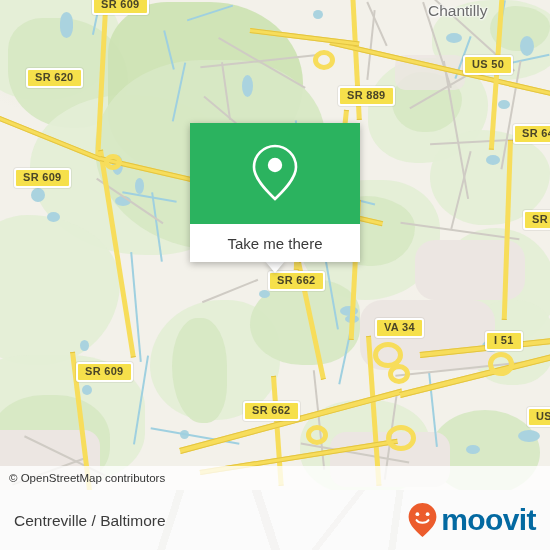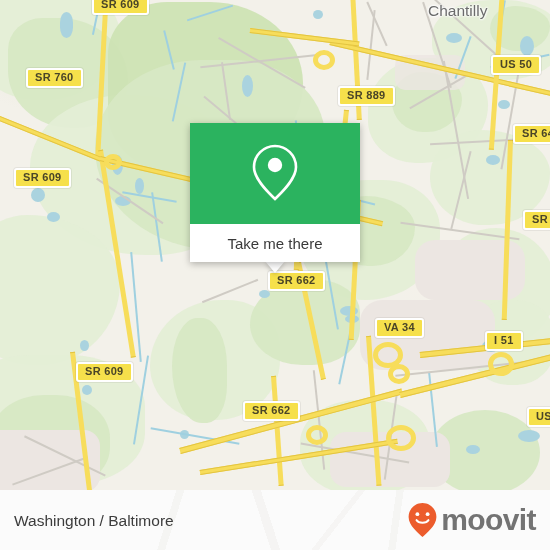--- a/index.html
+++ b/index.html
@@ -64,21 +64,21 @@
     padding:0 14px 0 14px;overflow:hidden;}
   .footer-wm{position:absolute;inset:0;opacity:.5;pointer-events:none;
     background:
       linear-gradient(72deg,transparent 47.6%,#f0efec 47.6%,#f0efec 49.2%,transparent 49.2%),
       linear-gradient(108deg,transparent 31%,#f1f0ed 31%,#f1f0ed 32.4%,transparent 32.4%),
       linear-gradient(98deg,transparent 71%,#f1f0ed 71%,#f1f0ed 72.3%,transparent 72.3%),
       linear-gradient(128deg,transparent 60%,#f2f1ee 60%,#f2f1ee 61.2%,transparent 61.2%);
   }
   .addr{position:relative;flex:1;color:#3c3c3c;font-size:15.5px;line-height:21px;max-width:400px;}
   .brand{position:relative;display:flex;align-items:center;gap:3px;margin-left:auto;}
-  .brand-word{font-size:30px;color:#737373;font-weight:bold;letter-spacing:-.6px;line-height:30px;}
+  .brand-word{font-size:30px;color:#0369a1;font-weight:bold;letter-spacing:-.6px;line-height:30px;}
 </style>
 </head>
 <body>
 
 <div class="screen">
 
   <div class="map">
     <div class="map-base"></div>
 
     <div class="green lite" style="left:-30px;top:-20px;width:150px;height:120px;"></div>
@@ -204,54 +204,57 @@
     <div class="ring" style="left:388px;top:364px;width:22px;height:20px;"></div>
     <div class="ring" style="left:386px;top:425px;width:30px;height:26px;"></div>
     <div class="ring" style="left:488px;top:352px;width:26px;height:24px;"></div>
     <div class="ring" style="left:313px;top:50px;width:22px;height:20px;"></div>
     <div class="ring" style="left:306px;top:425px;width:22px;height:20px;"></div>
     <div class="ring" style="left:104px;top:154px;width:18px;height:16px;"></div>
 
     <div class="place" style="left:384px;top:2px;margin-left:44px;">Chantilly</div>
 
     <div class="shield" style="left:92px;top:-5px;">SR 609</div>
-    <div class="shield" style="left:26px;top:68px;">SR 760</div>
+    <div class="shield" style="left:26px;top:68px;">SR 620</div>
     <div class="shield" style="left:338px;top:86px;">SR 889</div>
-    <div class="shield" style="left:491px;top:55px;">US 50</div>
+    <div class="shield" style="left:463px;top:55px;">US 50</div>
     <div class="shield" style="left:513px;top:124px;">SR 645</div>
     <div class="shield" style="left:14px;top:168px;">SR 609</div>
     <div class="shield" style="left:523px;top:210px;">SR 6</div>
     <div class="shield" style="left:268px;top:271px;">SR 662</div>
     <div class="shield" style="left:375px;top:318px;">VA 34</div>
     <div class="shield" style="left:485px;top:331px;">I 51</div>
     <div class="shield" style="left:76px;top:362px;">SR 609</div>
     <div class="shield" style="left:243px;top:401px;">SR 662</div>
     <div class="shield" style="left:527px;top:407px;">US</div>
 
+    <div class="attrib">
+      <span>© OpenStreetMap contributors</span>
+    </div>
   </div>
 
   <div class="card-tail"></div>
   <div class="card">
     <div class="card-top">
       <span>
         <svg width="52" height="62" viewBox="0 0 52 62" fill="none" aria-hidden="true">
           <path d="M26 5 C14.4 5 5 14.4 5 26 C5 38.5 20 52 26 58 C32 52 47 38.5 47 26 C47 14.4 37.6 5 26 5 Z" stroke="#ffffff" stroke-width="2.6" fill="none"></path>
           <circle cx="26" cy="24" r="7.2" fill="#ffffff"></circle>
         </svg>
       </span>
     </div>
     <div class="card-btn">
       <span>Take me there</span>
     </div>
   </div>
 
   <div class="footer">
     <div class="footer-wm"></div>
     <div class="addr">
-      <div>Washington / Baltimore</div>
+      <div>Centreville / Baltimore</div>
     </div>
     <div class="brand">
       <span style="display:flex;">
         <svg width="31" height="36" viewBox="0 0 31 36" aria-hidden="true">
           <path d="M15.5 1 C7.8 1 1.6 7.2 1.6 14.9 C1.6 23.6 11.6 31 15.5 35 C19.4 31 29.4 23.6 29.4 14.9 C29.4 7.2 23.2 1 15.5 1 Z" fill="#ec5c2c"></path>
           <circle cx="10.4" cy="12.2" r="1.9" fill="#ffffff"></circle>
           <circle cx="20.6" cy="12.2" r="1.9" fill="#ffffff"></circle>
           <path d="M9.6 18.2 C11.6 21.6 19.4 21.6 21.4 18.2" stroke="#ffffff" stroke-width="2.1" fill="none" stroke-linecap="round"></path>
         </svg>
       </span>

